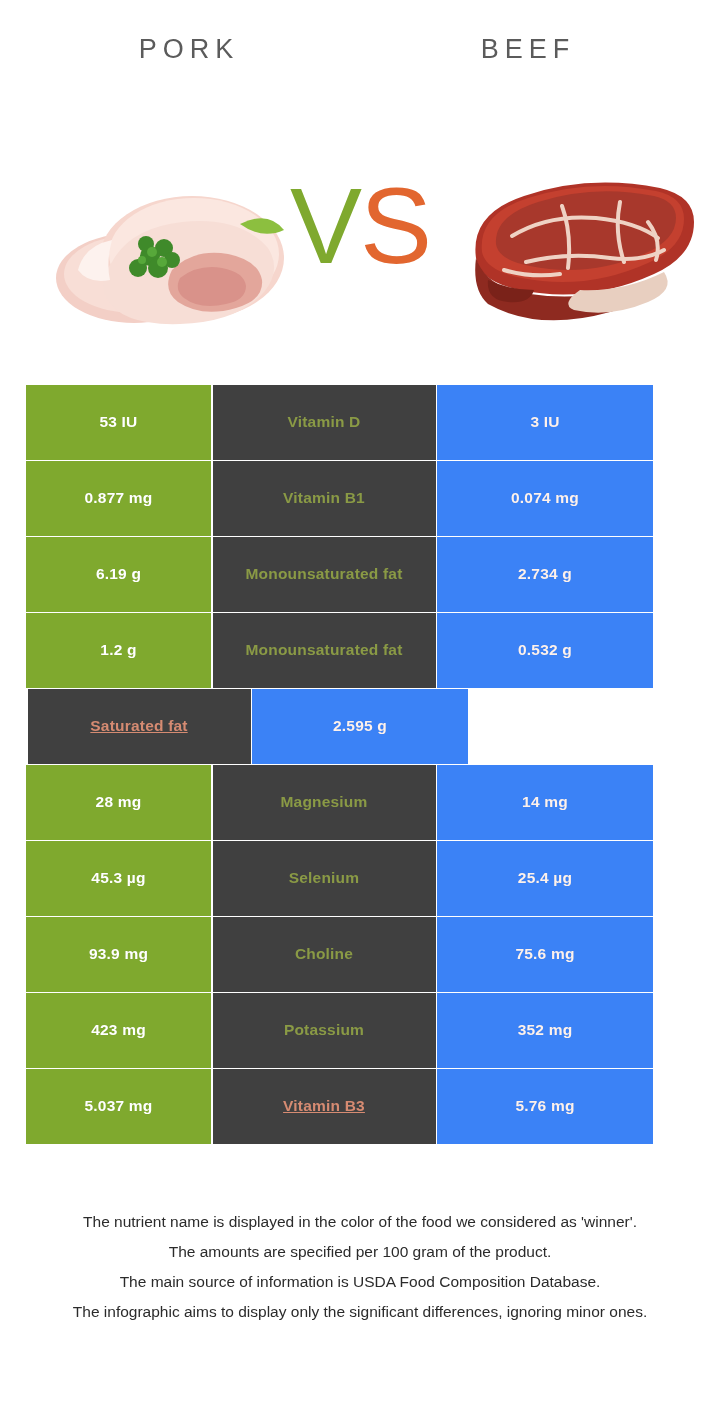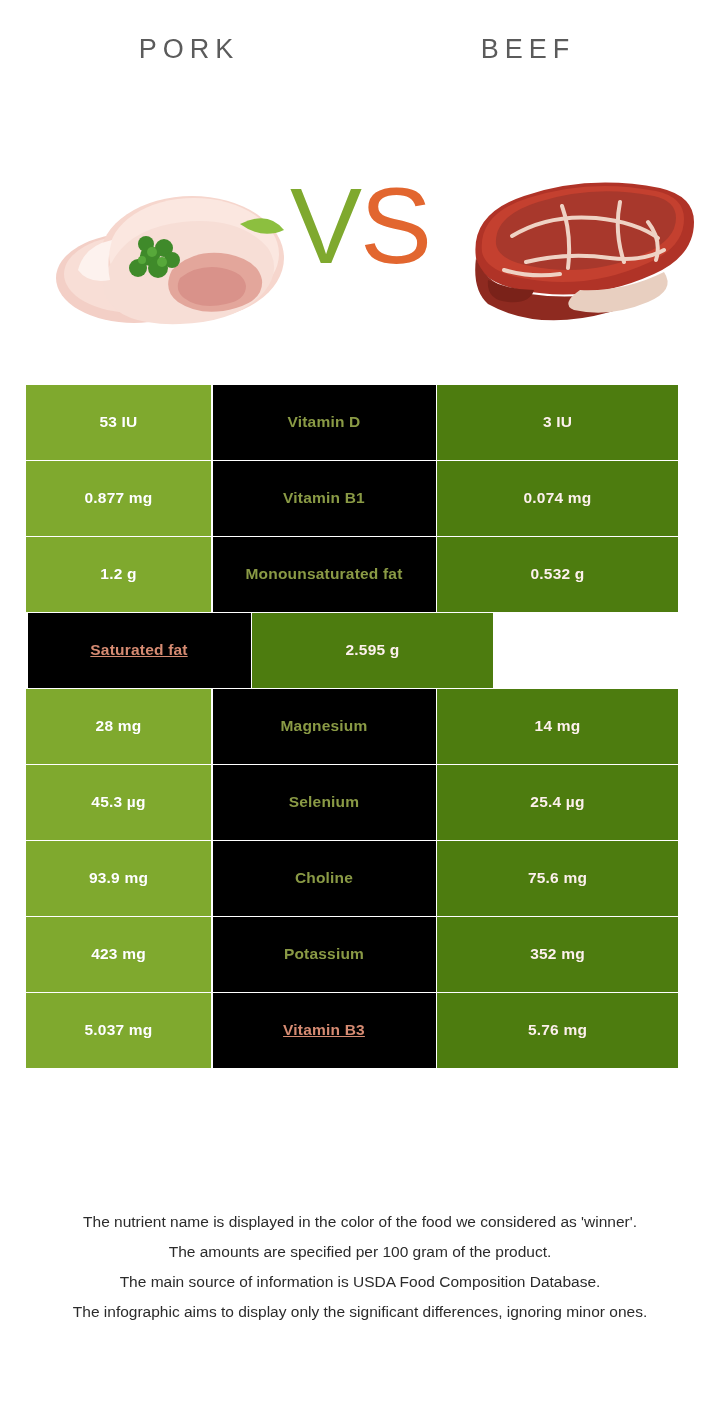--- a/index.html
+++ b/index.html
@@ -92,27 +92,27 @@
   }
   .cell.left {
     width: 185px;
     background: #7FA92E;
     color: #ffffff;
     text-shadow: 0 0 1px rgba(0,0,0,0.08);
   }
   .cell.mid {
     width: 223px;
     margin: 0 1.5px;
-    background: #000000;
+    background: #404040;
     font-size: 15.5px;
     font-weight: 600;
   }
   .cell.right {
-    width: 241px;
-    background: #4d7c0f;
+    width: 216px;
+    background: #3b82f6;
     color: #fdf1ec;
     text-shadow: 0 0 1px rgba(0,0,0,0.08);
   }
   .mid.win-pork { color: #8a9a45; }
   .mid.win-beef { color: #d68b72; text-decoration: underline; }
 
   
   .footer {
     position: absolute;
     left: 0;
@@ -200,20 +200,25 @@
       <div class="cell mid win-pork">Vitamin D</div>
       <div class="cell right">3 IU</div>
     </div>
 
     <div class="row">
       <div class="cell left">0.877 mg</div>
       <div class="cell mid win-pork">Vitamin B1</div>
       <div class="cell right">0.074 mg</div>
     </div>
 
+    <div class="row">
+      <div class="cell left">6.19 g</div>
+      <div class="cell mid win-pork">Monounsaturated fat</div>
+      <div class="cell right">2.734 g</div>
+    </div>
 
     <div class="row">
       <div class="cell left">1.2 g</div>
       <div class="cell mid win-pork">Monounsaturated fat</div>
       <div class="cell right">0.532 g</div>
     </div>
 
     <div class="row">
       <div class="cell mid win-beef">Saturated fat</div>
       <div class="cell right">2.595 g</div>

